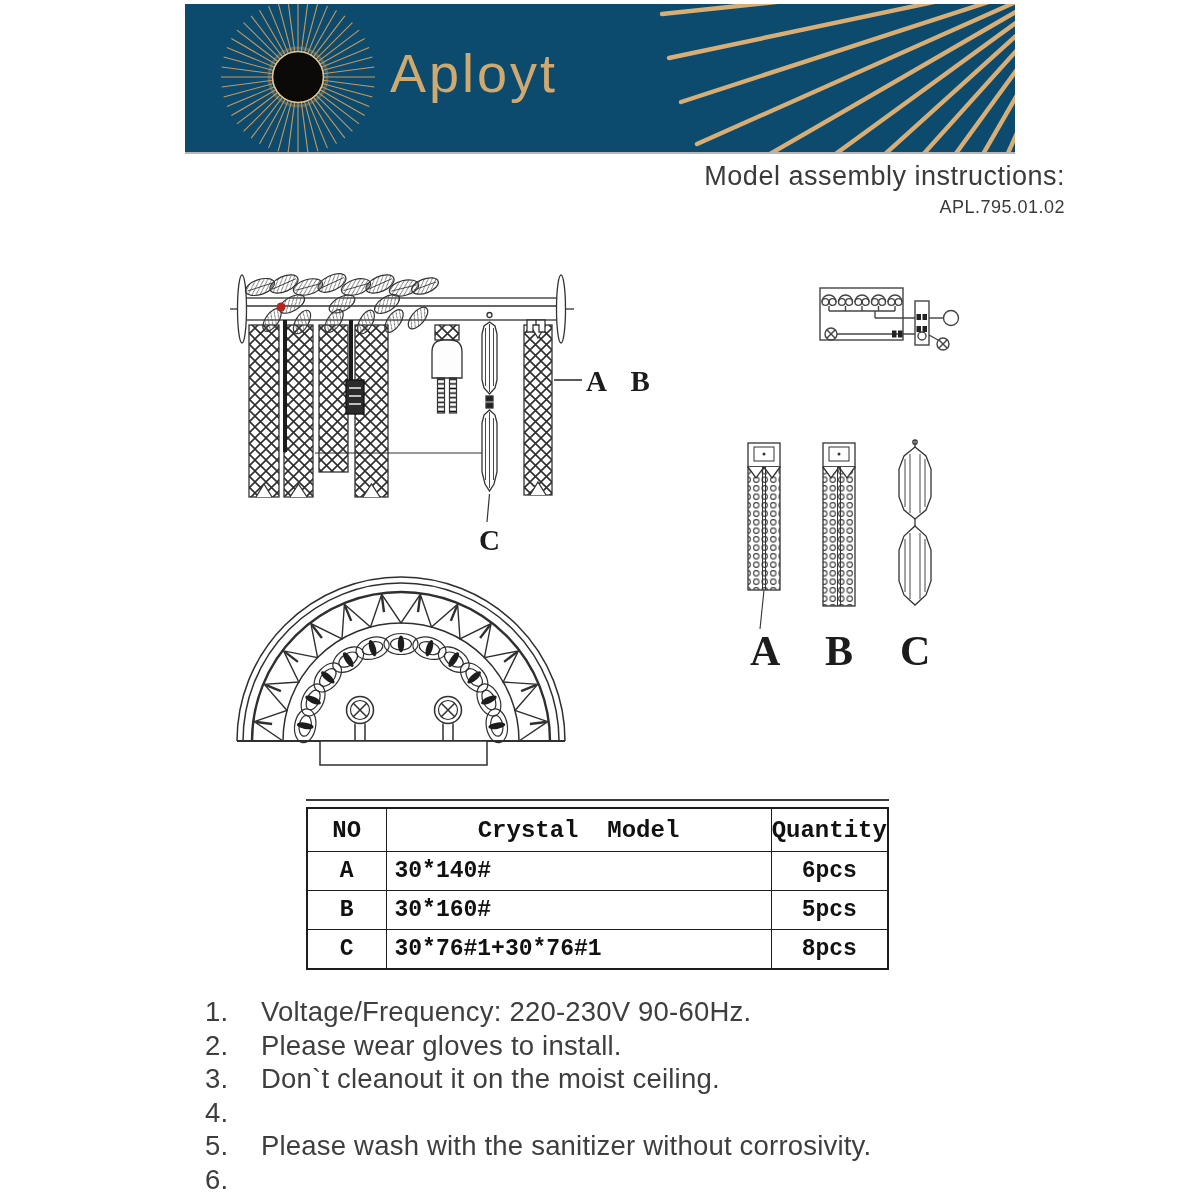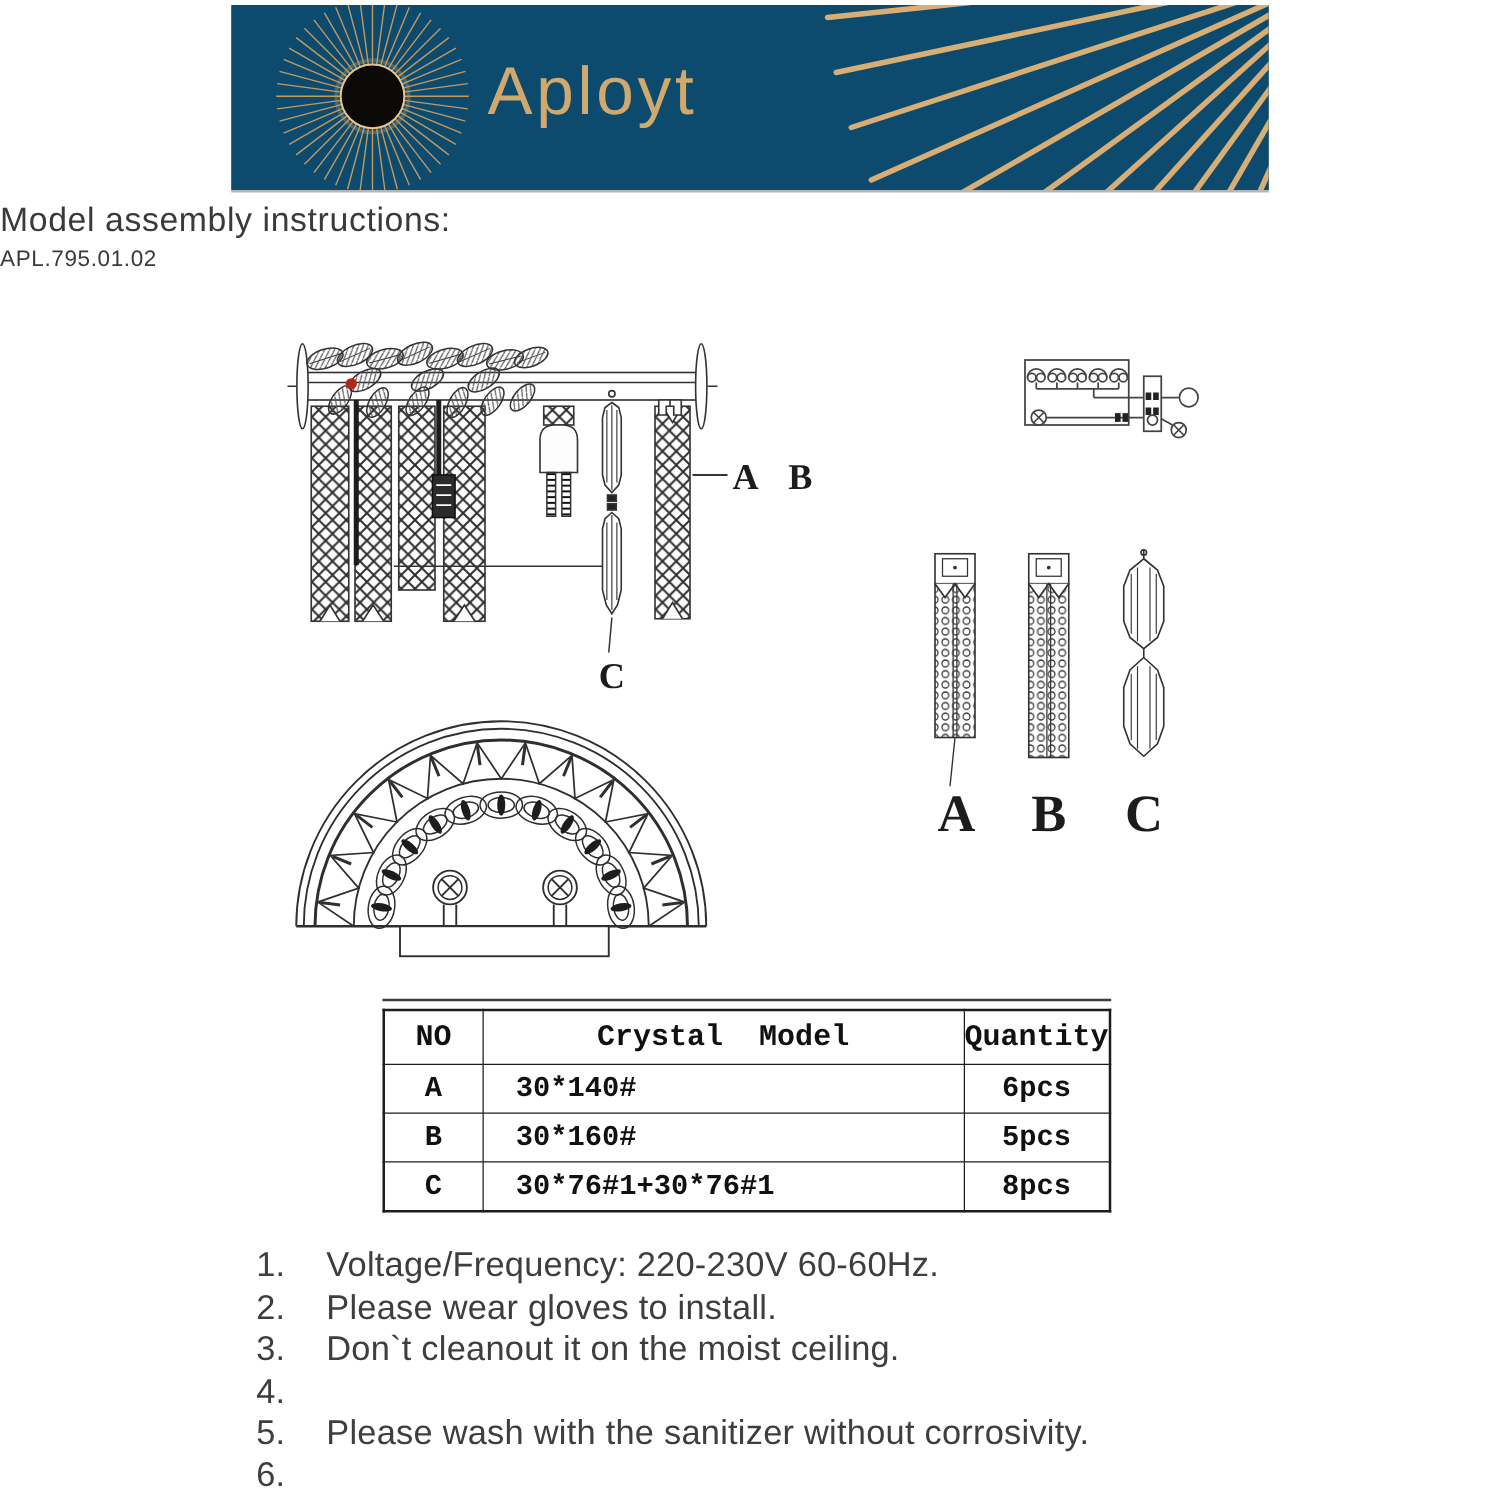--- a/index.html
+++ b/index.html
@@ -7,42 +7,42 @@
         font-family:"Liberation Sans",sans-serif;color:#3a3a3a;}
 
   
   .banner{position:absolute;left:185px;top:4px;width:830px;height:148px;background:#0c4a6e;
           overflow:hidden;box-shadow:0 2px 0 rgba(110,110,110,.5);}
   .banner svg{position:absolute;left:0;top:0;}
   .brand{position:absolute;left:205px;top:38px;font-size:54px;font-weight:400;letter-spacing:3px;
          color:#cfa96e;font-family:"Liberation Sans",sans-serif;}
 
   
-  .title-block{position:absolute;left:0;top:161px;width:1065px;text-align:left;}
+  .title-block{position:absolute;left:0;top:161px;width:1065px;text-align:right;}
   .title-line1{font-size:27px;color:#3a3a3a;letter-spacing:.5px;}
   .title-line2{font-size:18px;color:#3a3a3a;margin-top:5px;letter-spacing:.5px;}
 
   
   .drawing{position:absolute;}
   .dw-elevation{left:222px;top:262px;}
   .dw-wiring{left:815px;top:278px;}
   .dw-crystals{left:735px;top:433px;}
   .dw-bottomview{left:228px;top:570px;}
   svg{display:block;}
   svg text.dlabel{font-family:"Liberation Serif","DejaVu Serif",serif;font-weight:bold;fill:#1c1c1c;}
 
   
   .tbl-wrap{position:absolute;left:306px;top:799px;width:583px;}
   .tbl-topline{width:583px;height:2px;background:#3c3c3c;margin-bottom:6px;}
   table.tbl{border-collapse:collapse;width:583px;table-layout:fixed;
             font-family:"Liberation Mono","DejaVu Sans Mono",monospace;font-weight:bold;color:#111;}
   table.tbl th,table.tbl td{border:1.6px solid #1d1d1d;padding:0;}
   table.tbl th{font-size:24px;height:42px;white-space:pre;text-align:center;font-weight:bold;}
   table.tbl td{font-size:23px;height:38px;text-align:center;}
-  table.tbl td.model{text-align:left;padding-left:26px;}
+  table.tbl td.model{text-align:left;padding-left:8px;}
   table.tbl{border:2.5px solid #1d1d1d;}
 
   
   .instructions{position:absolute;left:205px;top:995px;width:780px;}
   .inst-item{display:flex;font-size:27.5px;color:#3e3e3e;line-height:33.5px;letter-spacing:.2px;}
   .inst-num{width:40px;flex:none;}
   .inst-gap{width:16px;flex:none;}
 </style>
 </head>
 <body>
@@ -512,21 +512,21 @@
         <td>8pcs</td>
       </tr>
     </tbody>
       </table>
   </div>
 
   <div class="instructions">
     <div class="inst-item">
       <span class="inst-num">1.</span>
         <span class="inst-gap"></span>
-      <span>Voltage/Frequency: 220-230V 60-60Hz.</span>
+      <span>Voltage/Frequency: 220-230V 90-60Hz.</span>
     </div>
     <div class="inst-item">
       <span class="inst-num">2.</span>
         <span class="inst-gap"></span>
       <span>Please wear gloves to install.</span>
     </div>
     <div class="inst-item">
       <span class="inst-num">3.</span>
         <span class="inst-gap"></span>
       <span>Don`t cleanout it on the moist ceiling.</span>

